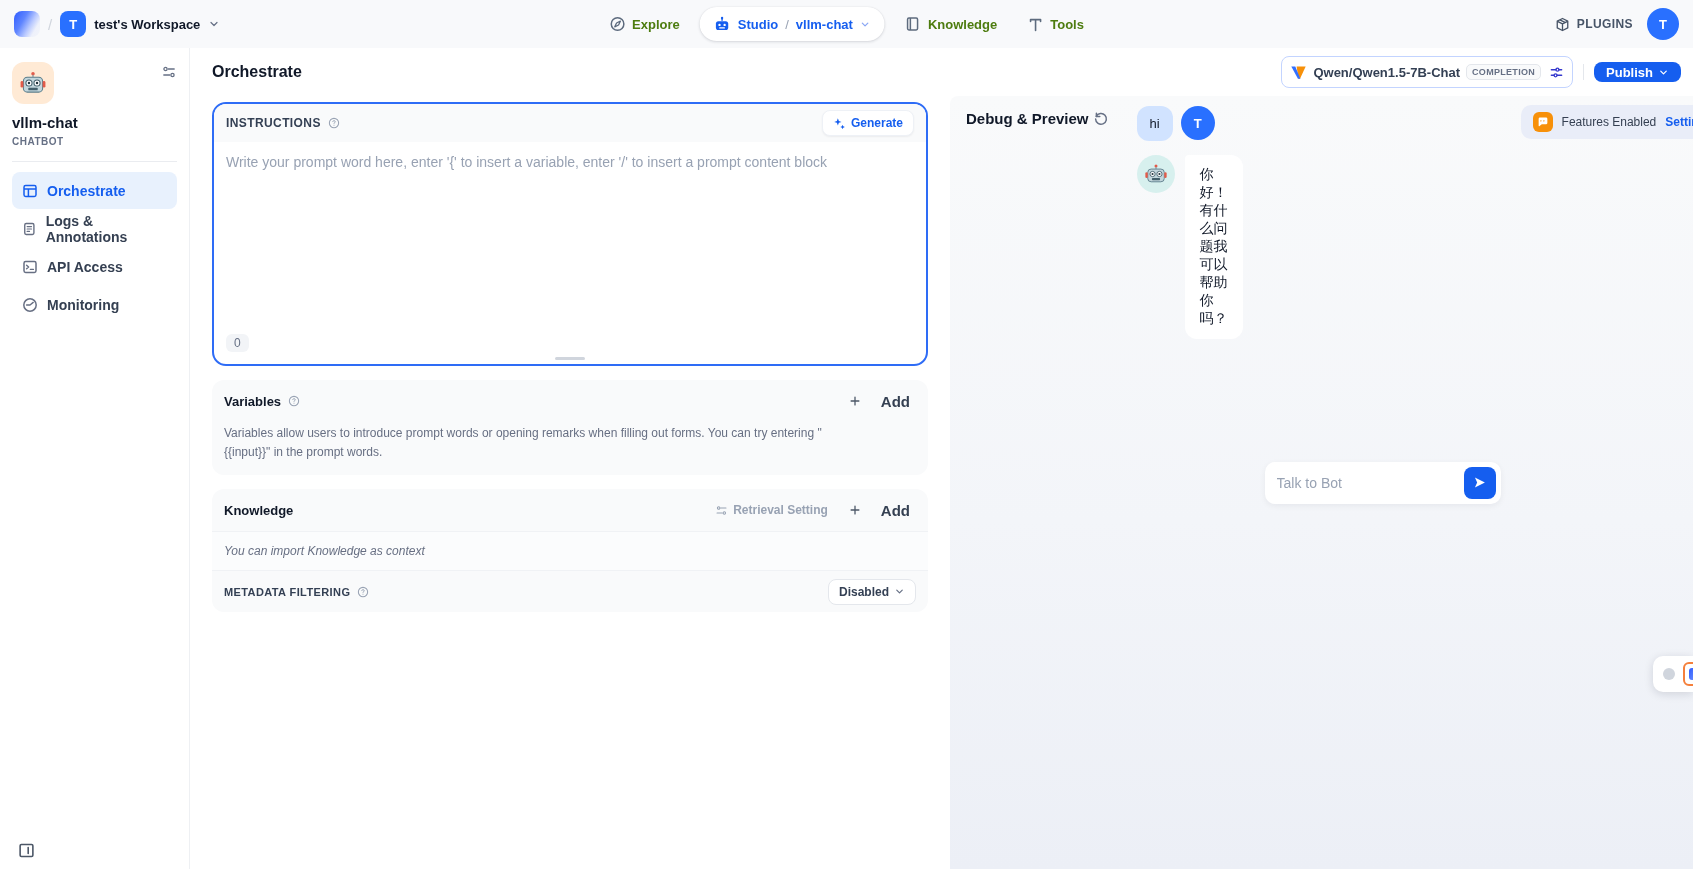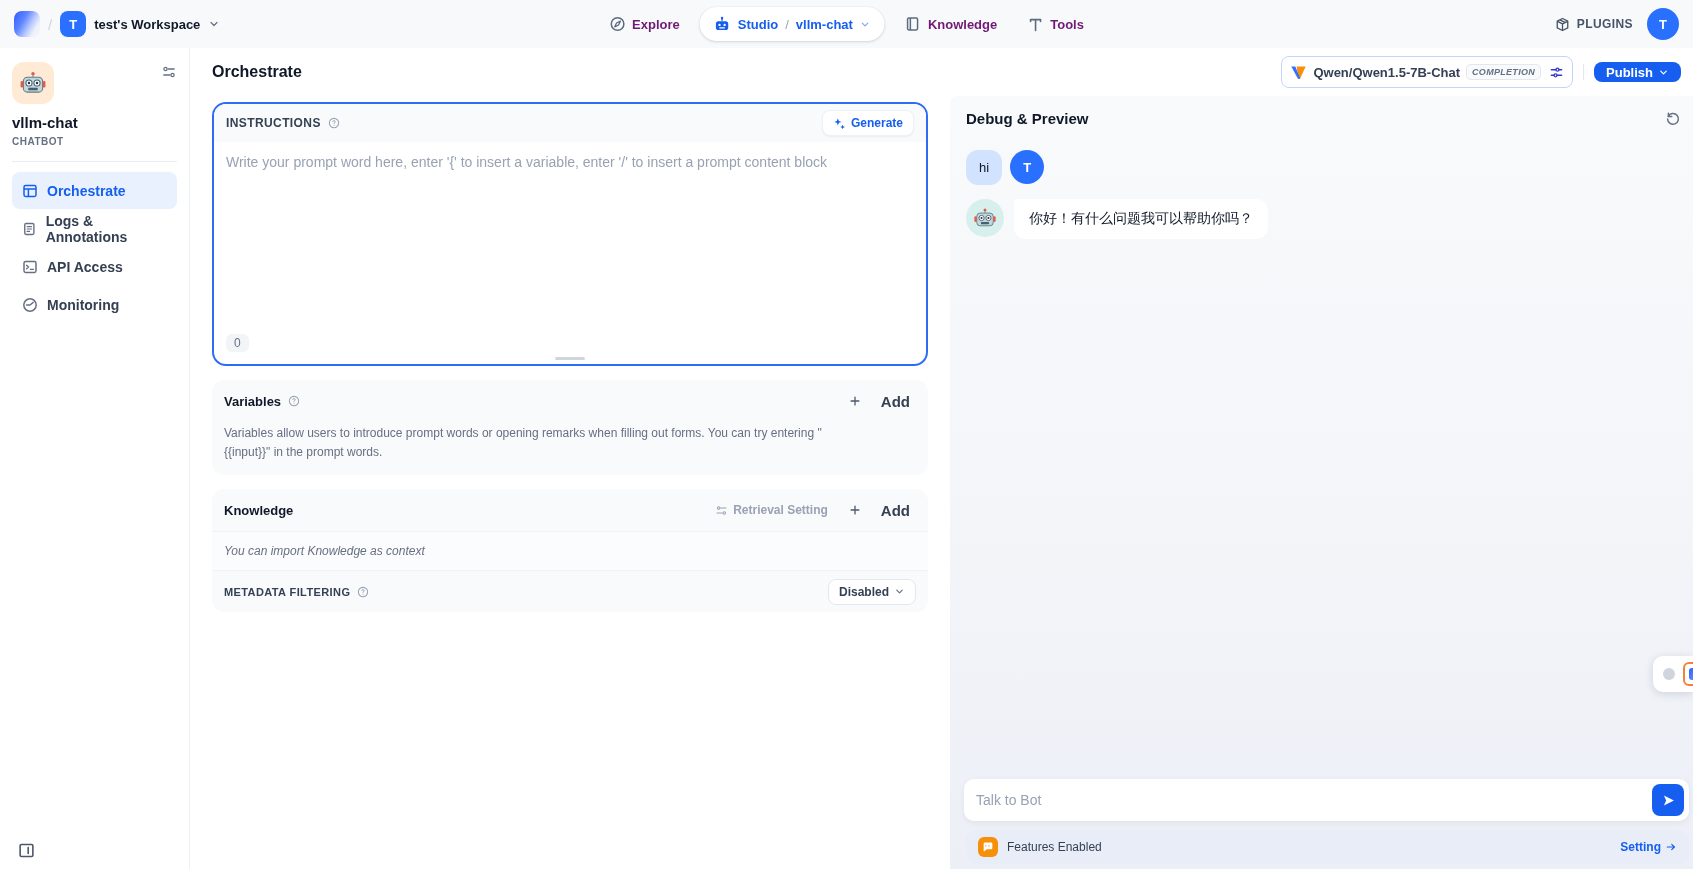--- a/index.html
+++ b/index.html
@@ -9,21 +9,21 @@
 
   
   .top-header { height:48px; background:#f8f9fb; display:flex; align-items:center; padding:0 14px; position:relative; }
   .hdr-left { display:flex; align-items:center; gap:8px; }
   .dify-logo { width:26px; height:26px; border-radius:8px;
     background:linear-gradient(120deg,#2d5bff 0%,#5f85ff 35%,#b9c9ff 60%,#eef1fb 78%,#f2f4f9 100%); }
   .hdr-slash { color:#d0d5dd; font-size:15px; }
   .ws-avatar { width:26px; height:26px; border-radius:8px; background:#2970ff; color:#fff; font-size:13px; font-weight:700; display:flex; align-items:center; justify-content:center; }
   .ws-name { font-size:13px; font-weight:600; color:#101828; }
   .hdr-center { position:absolute; left:50%; top:0; height:48px; transform:translateX(-50%); display:flex; align-items:center; gap:10px; }
-  .nav-item { display:flex; align-items:center; gap:7px; height:32px; padding:0 10px; font-size:13px; font-weight:600; color:#701a75; cursor:pointer; }
+  .nav-item { display:flex; align-items:center; gap:7px; height:32px; padding:0 10px; font-size:13px; font-weight:600; color:#4d7c0f; cursor:pointer; }
   .nav-item svg { color:#5d6b7e; }
   .nav-pill { display:flex; align-items:center; gap:7px; height:34px; padding:0 14px; background:#fff; border-radius:17px; box-shadow:0 1px 3px rgba(16,24,40,.14), 0 0 1px rgba(16,24,40,.12); font-size:13px; font-weight:700; color:#155eef; cursor:pointer; }
   .nav-pill .sep { color:#98a2b3; font-weight:400; }
   .hdr-right { margin-left:auto; display:flex; gap:14px; }
   .plugins-btn { display:flex; align-items:center; gap:7px; font-size:12px; font-weight:700; letter-spacing:.4px; color:#475467; cursor:pointer; }
   .user-avatar { width:32px; height:32px; border-radius:50%; background:#2970ff; color:#fff; font-size:13px; font-weight:600; display:flex; align-items:center; justify-content:center; cursor:pointer; }
 
   
   .app-body { display:flex; height:821px; }
 
@@ -41,21 +41,21 @@
   .side-nav-item.active svg { color:#155eef; }
   .collapse-btn { position:absolute; left:18px; bottom:10px; color:#4c5767; cursor:pointer; }
 
   
   .main { flex:1; display:flex; flex-direction:column; min-width:0; background:#fff; }
   .main-topbar { height:48px; display:flex; align-items:center; padding:0 12px 0 22px; flex-shrink:0; }
   .page-title { font-size:16px; font-weight:700; color:#101828; }
   .topbar-right { margin-left:auto; display:flex; align-items:center; gap:10px; }
   .model-pill { display:flex; align-items:center; gap:6px; height:32px; padding:0 8px; background:#fff; border:1px solid #c3d4ff; border-radius:8px; cursor:pointer; }
   .model-name { font-size:13px; font-weight:600; color:#344054; }
-  .model-badge { font-size:9px; font-weight:600; letter-spacing:.3px; color:#667085; border:1px solid #e4e7ec; background:#f9fafb; border-radius:5px; padding:2px 5px;font-style:italic; }
+  .model-badge { font-size:9px; font-weight:600; letter-spacing:.3px; color:#667085; border:1px solid #e4e7ec; background:#f9fafb; border-radius:5px; padding:2px 5px; }
   .model-tune { color:#3538cd; margin-left:2px; }
   .topbar-divider { width:1px; height:16px; background:#e4e7ec; }
   .publish-btn { display:flex; align-items:center; gap:5px; height:20px; padding:0 12px; background:#155eef; color:#fff; border-radius:8px; font-size:13px; font-weight:700; cursor:pointer; }
 
   .main-content { flex:1; display:flex; min-height:0; }
   .config-col { width:738px; padding:6px 0 0 22px; flex-shrink:0; }
 
   
   .inst-panel { width:716px; height:264px; background:#fff; border:2px solid #2e6cf6; border-radius:14px; position:relative; display:flex; flex-direction:column; overflow:hidden; }
   .inst-header { height:38px; display:flex; align-items:center; gap:5px; padding:0 12px; background:#f9fafb; flex-shrink:0; }
@@ -72,21 +72,21 @@
   .cfg-title { font-size:13px; font-weight:700; color:#101828; }
   .add-btn { display:flex; align-items:center; gap:20px; font-size:15px; font-weight:600; color:#354052; cursor:pointer; padding:4px 6px; border-radius:6px; }
   .cfg-desc { padding:2px 12px 14px; font-size:12px; color:#676f83; line-height:1.55; max-width:660px; }
   .retrieval-btn { display:flex; align-items:center; gap:5px; font-size:12px; font-weight:600; color:#98a2b3; margin-right:10px; cursor:default; }
   .knowledge-desc { border-top:1px solid #f0f2f5; padding:12px; font-size:12px; color:#676f83; background:#fbfcfd;font-style:italic; }
   .metadata-row { border-top:1px solid #f0f2f5; height:42px; display:flex; align-items:center; gap:5px; padding:0 12px; border-radius:0 0 12px 12px; }
   .metadata-title { font-size:11px; font-weight:700; letter-spacing:.4px; color:#344054; }
   .disabled-btn { margin-left:auto; display:flex; align-items:center; gap:5px; height:26px; padding:0 10px; background:#fff; border:1px solid #e4e7ec; border-radius:8px; font-size:12px; font-weight:600; color:#344054; cursor:pointer; }
 
   
-  .debug-col { flex:1; margin-left:22px; min-width:0; display:flex; flex-direction:column; background:linear-gradient(180deg,#f9fafb 0%,#f3f5f9 55%,#ecEFf6 100%); border-top-left-radius:8px; }
+  .debug-col { flex:1; margin-left:22px; min-width:0; display:flex; flex-direction:row; background:linear-gradient(180deg,#f9fafb 0%,#f3f5f9 55%,#ecEFf6 100%); border-top-left-radius:8px; }
   .debug-header { height:44px; display:flex; align-items:center; padding:0 8px 0 16px; flex-shrink:0; }
   .debug-title { font-size:15px; font-weight:700; color:#101828; }
   .restart-btn { margin-left:auto; color:#667085; cursor:pointer; padding:4px; }
   .chat-area { flex:1; padding:10px 8px 0 16px; min-height:0; }
   .msg-row-user { display:flex; align-items:flex-start; gap:8px; }
   .bubble-user { background:#d1e3ff; border-radius:12px; padding:10px 13px; font-size:13px; color:#101828; }
   .chat-user-avatar { width:34px; height:34px; border-radius:50%; background:#2970ff; color:#fff; font-size:13px; font-weight:600; display:flex; align-items:center; justify-content:center; flex-shrink:0; }
   .msg-row-bot { display:flex; align-items:flex-start; gap:10px; margin-top:14px; }
   .chat-bot-avatar { width:38px; height:38px; border-radius:50%; background:#d7f0ee; display:flex; align-items:center; justify-content:center; flex-shrink:0; }
   .bubble-bot { background:#fff; border-radius:4px 12px 12px 12px; padding:11px 15px; font-size:14px; color:#101828; }

